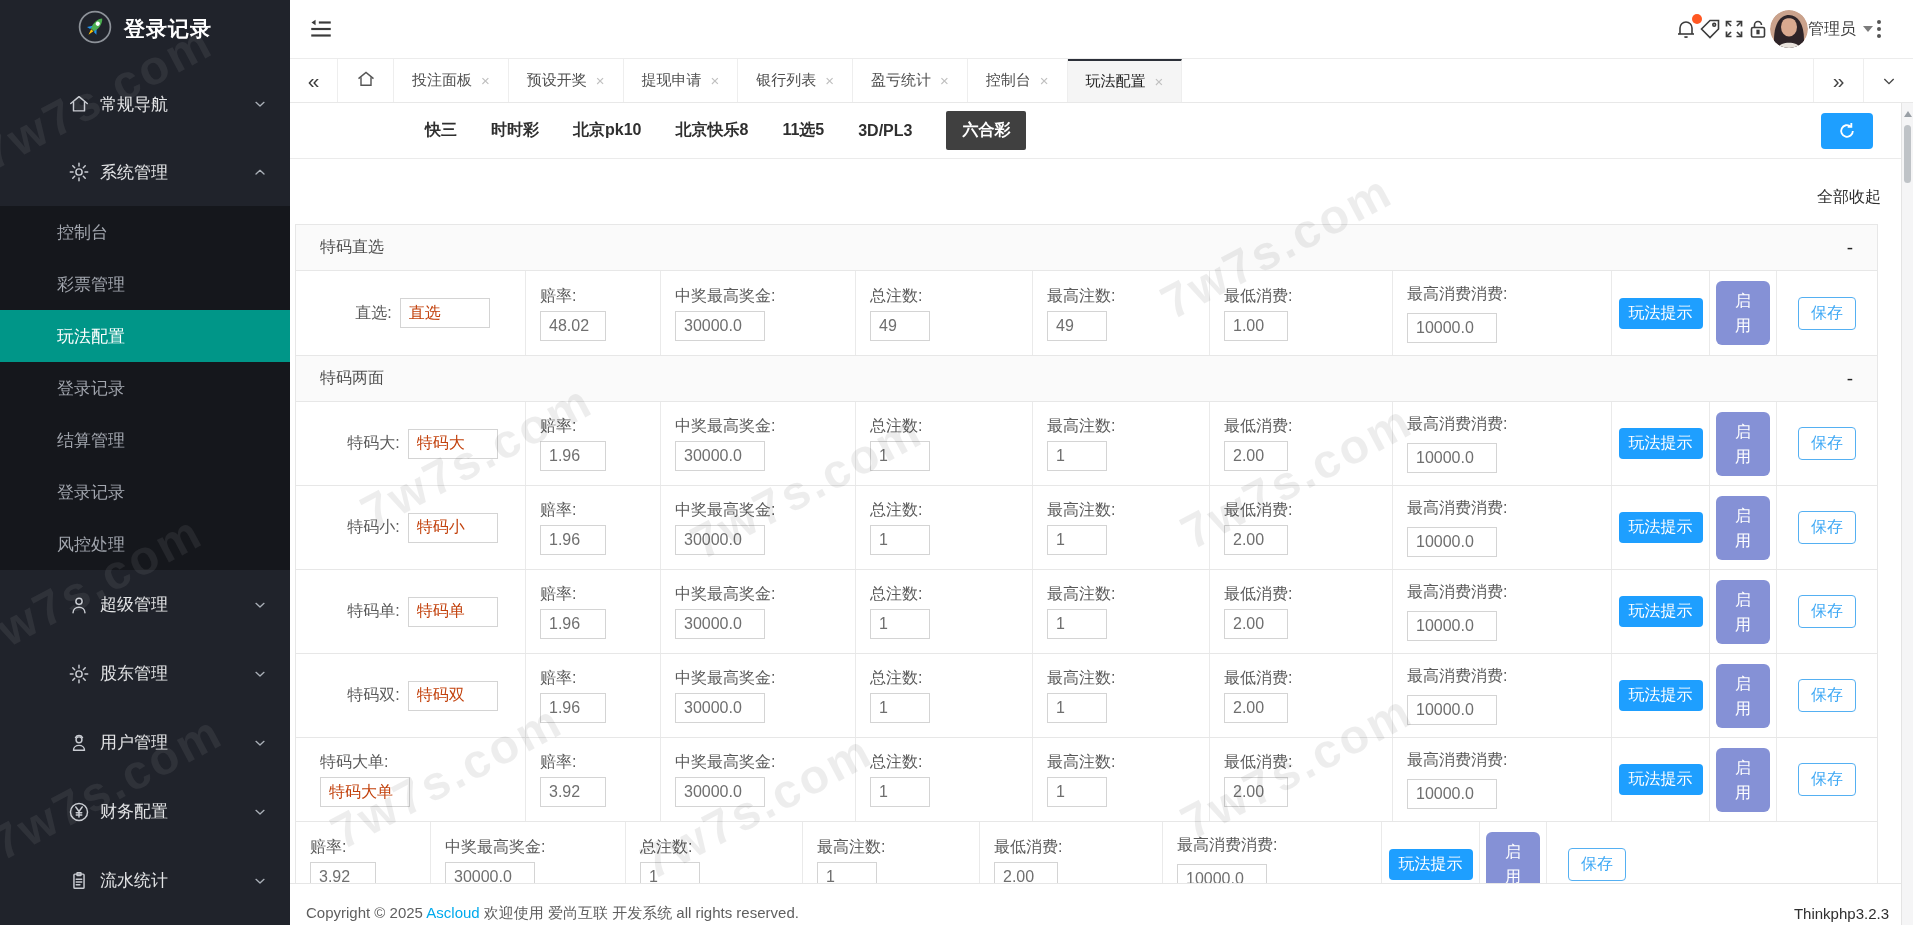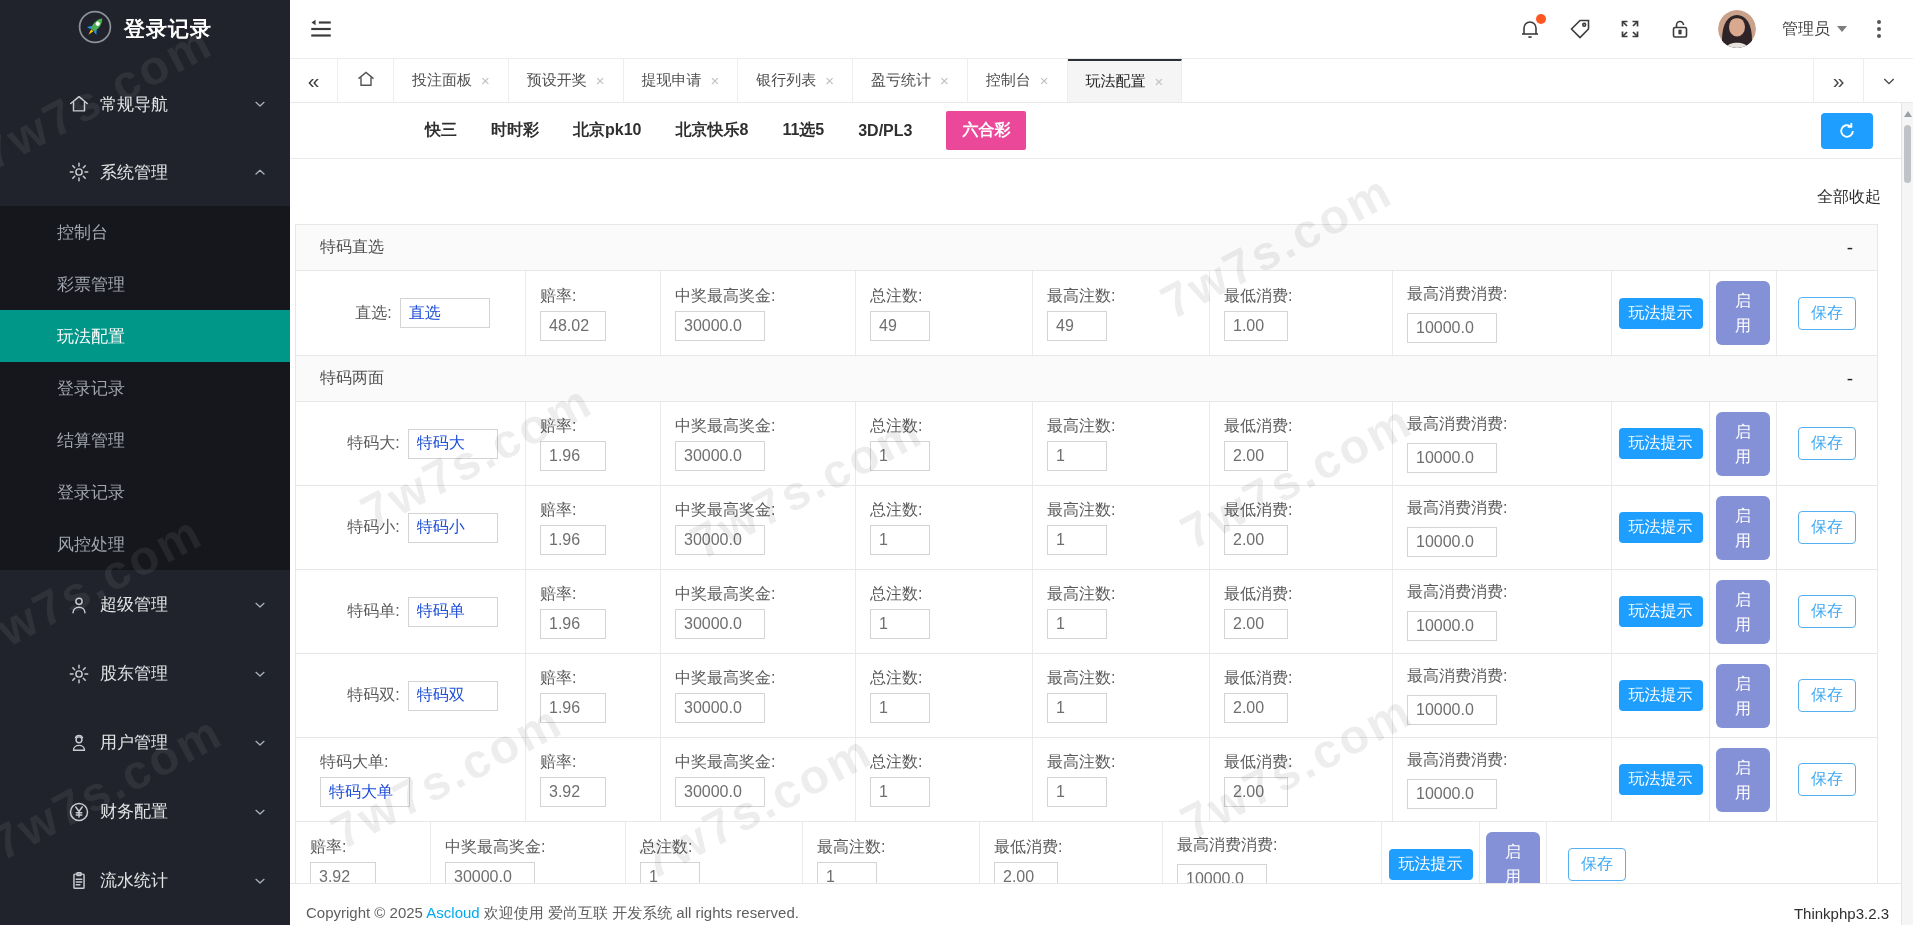--- a/index.html
+++ b/index.html
@@ -20,21 +20,21 @@
   .submenu-item { height:52px; display:flex; align-items:center; padding-left:57px; font-size:17px; color:#a2a6ae; cursor:pointer; }
   .submenu-item.active { background:#009688; color:#fff; }
   .nav-group.shift { height:69px; }
 
   
   .main { position:relative; flex:1; display:flex; flex-direction:column; height:925px; background:#fff; }
 
   
   .topbar { height:58px; display:flex; align-items:center; position:relative; background:#fff; }
   .shrink-btn { margin-left:18px; width:26px; height:26px; color:#3a3a3a; cursor:pointer; }
-  .top-right { position:absolute; right:28px; top:0; height:58px; display:flex; align-items:center; gap:26px; }
+  .top-right { position:absolute; right:28px; top:0; height:58px; display:flex; align-items:center; }
   .hicon { position:relative; width:24px; height:24px; color:#3c3c3c; cursor:pointer; }
   .hicon svg { width:24px; height:24px; }
   .badge-dot { position:absolute; top:-3px; right:-4px; width:10px; height:10px; border-radius:50%; background:#ff5722; }
   .avatar { width:38px; height:38px; border-radius:50%; overflow:hidden; cursor:pointer; flex:0 0 38px; }
   .admin-wrap { display:flex; align-items:center; gap:7px; cursor:pointer; }
   .admin-name { font-size:16px; color:#3f3f3f; }
   .caret-down { width:0; height:0; border-left:5px solid transparent; border-right:5px solid transparent; border-top:6px solid #7c7c7c; }
   .kebab { display:flex; flex-direction:column; gap:3px; cursor:pointer; padding:4px; }
   .kebab i { width:4px; height:4px; border-radius:50%; background:#555; }
 
@@ -45,41 +45,41 @@
   .tcell.homec { width:56px; color:#555; }
   .tab-item { padding:0 18px; gap:9px; color:#4f4f4f; }
   .tab-item .close-x { color:#bfbfbf; font-size:15px; }
   .tab-item.active { background:#f5f5f5; border-top:2px solid #2c3039; color:#1c1c1c; }
   .tab-spacer { flex:1; border-right:none; }
   .tab-endcell { width:50px; display:flex; align-items:center; justify-content:center; border-left:1px solid #eeeeee; color:#444; cursor:pointer; }
 
   
   .gametabs { height:56px; display:flex; align-items:center; padding-left:135px; gap:34px; border-bottom:1px solid #ebebeb; position:relative; background:#fff; }
   .gtab { font-size:16px; font-weight:bold; color:#2f2f2f; cursor:pointer; }
-  .gtab.active { background:#ec4899; color:#fff; padding:9px 16px; font-weight:bold; border-radius:2px; }
+  .gtab.active { background:#404040; color:#fff; padding:9px 16px; font-weight:bold; border-radius:2px; }
   .refresh-btn { position:absolute; right:40px; top:10px; width:52px; height:36px; background:#1E9FFF; border:none; border-radius:4px; display:flex; align-items:center; justify-content:center; cursor:pointer; }
   .refresh-btn svg { width:20px; height:20px; color:#fff; }
 
   
   .content { position:relative; flex:1; overflow:hidden; background:#fff; }
   .collapse-all { position:absolute; top:28px; right:32px; font-size:16px; color:#2e2e2e; cursor:pointer; }
   .table-wrap { position:absolute; top:65px; left:5px; width:1583px; }
   .tsection { border:1px solid #e7e7e7; border-bottom:none; }
   .tsection:last-child { border-bottom:6px solid #737373; }
   .sec-head { height:46px; background:#fafafa; display:flex; align-items:center; justify-content:space-between; padding:0 24px; border-bottom:1px solid #e7e7e7; font-size:16px; color:#4f4f4f; }
   .sec-collapse { color:#222; font-size:19px; cursor:pointer; }
   .trow { display:flex; height:84px; border-bottom:1px solid #e7e7e7; }
   .trow:last-child { border-bottom:none; }
   .cell { border-right:1px solid #eaeaea; padding:8px 0 8px 14px; display:flex; flex-direction:column; justify-content:center; gap:4px; }
   .cell:last-child { border-right:none; }
   .cell .clabel { font-size:16px; color:#5a5a5a; }
   .cell input { height:30px; border:1px solid #d4d4d4; background:#fff; font-size:16px; color:#6f6f6f; padding:2px 8px; font-family:inherit; }
   .c-name { width:230px; padding-left:24px; }
   .c-name.inline { flex-direction:row; align-items:center; gap:8px; }
-  .c-name input { width:90px; color:#1d4ed8; }
+  .c-name input { width:90px; color:#c2410c; }
   .c-odds { width:135px; } .c-odds input { width:66px; }
   .c-prize { width:195px; } .c-prize input { width:90px; }
   .c-total { width:177px; } .c-total input { width:60px; }
   .c-maxbets { width:177px; } .c-maxbets input { width:60px; }
   .c-mincost { width:183px; } .c-mincost input { width:64px; }
   .c-maxcost { width:219px;gap:8px; } .c-maxcost input { width:90px; }
   .c-btn { align-items:center; justify-content:center; padding-left:0; }
   .c-hint { width:98px; } .c-enable { width:67px; } .c-save { width:100px; }
   .btn-hint { width:84px; height:31px; background:#1E9FFF; color:#fff; border:none; border-radius:4px; font-size:16px; cursor:pointer; font-family:inherit; }
   .btn-enable { width:54px; height:64px; background:#8591d6; color:#fff; border:none; border-radius:6px; font-size:16px; line-height:25px; cursor:pointer; display:flex; flex-direction:column; align-items:center; justify-content:center; font-family:inherit; }

